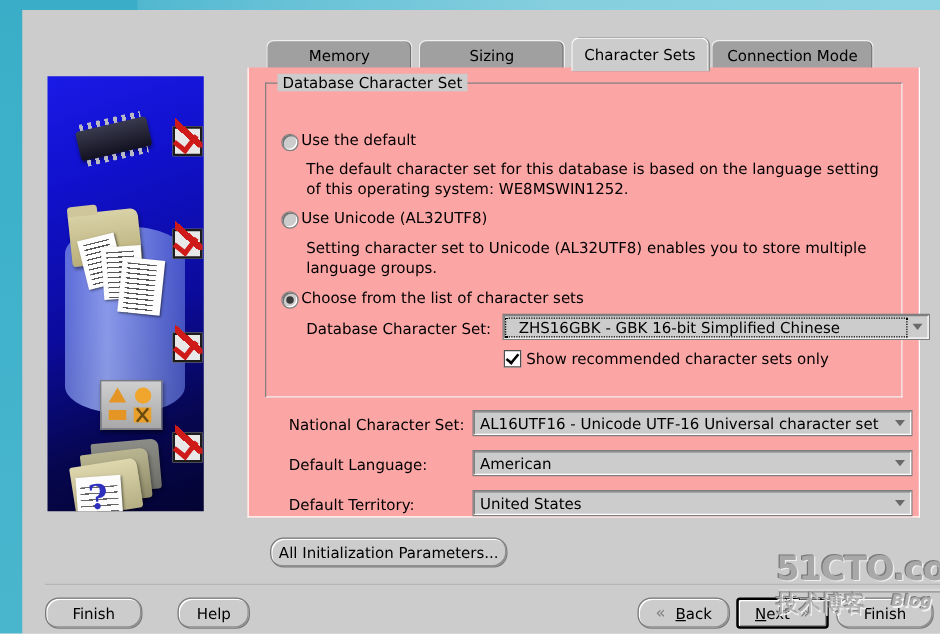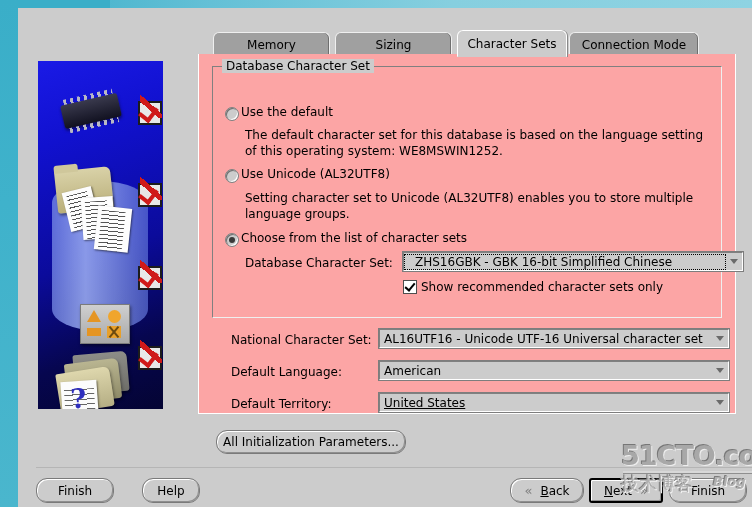--- a/index.html
+++ b/index.html
@@ -531,21 +531,21 @@
         <span class="arrow"></span>
       </div>
 
       <div class="fieldlabel" style="left:32px; top:311px;">Default Language:</div>
       <div class="combo" style="left:180px; top:307px; width:350px;">
         <span class="val">American</span>
         <span class="arrow"></span>
       </div>
 
       <div class="fieldlabel" style="left:32px; top:343px;">Default Territory:</div>
-      <div class="combo" style="left:180px; top:339px; width:350px;text-decoration:underline;">
+      <div class="combo" style="left:180px; top:339px; width:350px;">
         <span class="val">United States</span>
         <span class="arrow"></span>
       </div>
     </div>
 
     <div class="btn btn-allparams">
       <span>All Initialization Parameters...</span>
     </div>
 
     <div class="sep"></div>

